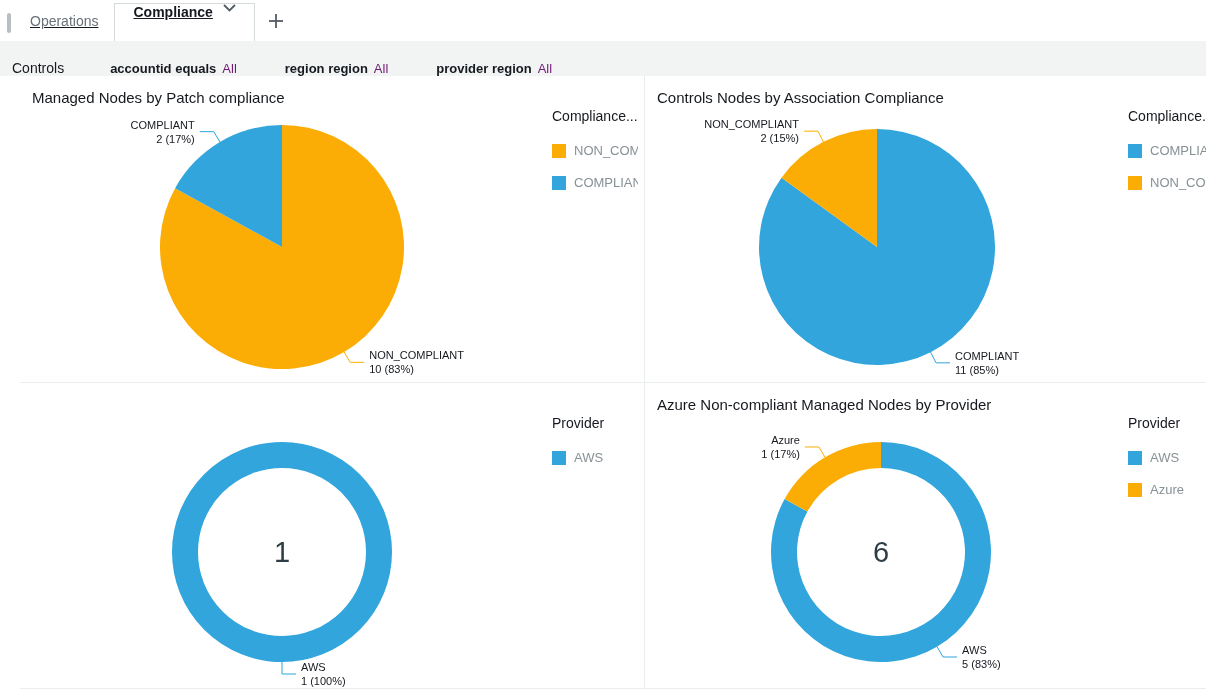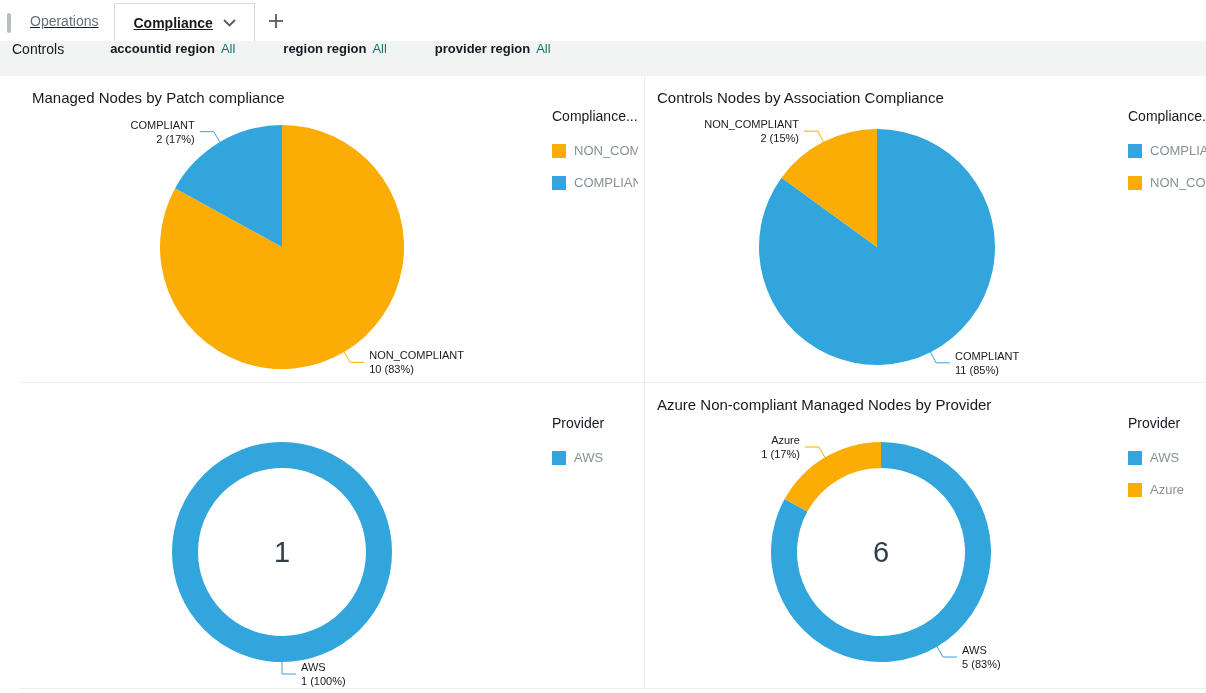--- a/index.html
+++ b/index.html
@@ -5,30 +5,30 @@
   html,body{margin:0;padding:0;}
   body{
     width:1206px;height:693px;overflow:hidden;background:#fff;
     font-family:"Liberation Sans",sans-serif;color:#16191f;
   }
   
   .tabbar{height:41px;background:#fff;display:flex;align-items:flex-end;position:relative;text-decoration:underline;}
   .scroll-handle{position:absolute;left:7px;top:13px;width:4px;height:20px;background:#b7bfc3;border-radius:2px;}
   .tab-inactive{height:41px;display:flex;align-items:center;padding:0 16px;margin-left:14px;
     color:#687078;font-size:14px;cursor:pointer;}
-  .tab-active{height:37px;display:flex;align-items:center;gap:10px;padding:0 18px;background:#fff;
+  .tab-active{height:37px;display:flex;align-items:flex-start;gap:10px;padding:0 18px;background:#fff;
     border:1px solid #d5dbdb;border-bottom:none;font-weight:700;font-size:14px;color:#16191f;cursor:pointer;}
   .add-tab{width:42px;height:41px;display:flex;align-items:center;justify-content:center;cursor:pointer;}
   
-  .controls{height:35px;background:#f2f3f3;display:flex;align-items:flex-start;padding-left:12px;font-size:14px;}
+  .controls{height:35px;background:#f2f3f3;display:flex;align-items:flex-end;padding-left:12px;font-size:14px;}
   .controls-label{margin-right:46px;color:#16191f;}
   .filters{display:flex;align-items:center;}
   .filter{margin-right:48px;font-size:13px;cursor:pointer;white-space:nowrap;}
   .filter b{font-weight:700;color:#16191f;}
-  .filter .val{color:#0f766e;margin-left:6px;}
+  .filter .val{color:#701a75;margin-left:6px;}
   
   .grid{display:grid;grid-template-columns:625px 1fr;grid-template-rows:307px 306px;
     width:1200px;border-right:7px solid #4c1d95;margin-left:20px;}
   .panel{position:relative;background:#fff;box-sizing:border-box;border-bottom:1px solid #eaeded;}
   .panel.left{border-right:1px solid #eaeded;}
   .panel-title{position:absolute;top:13px;left:12px;font-size:15px;color:#16191f;white-space:nowrap;}
   svg.chart{position:absolute;left:0;top:0;width:100%;height:100%;overflow:visible;
     font-family:"Liberation Sans",sans-serif;}
   .legend{position:absolute;top:32px;right:6px;width:86px;}
   .legend-title{font-size:14px;color:#16191f;margin-bottom:19px;white-space:nowrap;overflow:hidden;}
@@ -54,21 +54,21 @@
     <svg width="16" height="16" viewBox="0 0 16 16">
       <line x1="8" y1="1" x2="8" y2="15" stroke="#545b64" stroke-width="1.8"></line>
       <line x1="1" y1="8" x2="15" y2="8" stroke="#545b64" stroke-width="1.8"></line>
     </svg>
   </div>
 </div>
 
 <div class="controls">
   <span class="controls-label">Controls</span>
   <div class="filters">
-      <span class="filter"><b>accountid region</b><span class="val">All</span></span>
+      <span class="filter"><b>accountid equals</b><span class="val">All</span></span>
       <span class="filter"><b>region region</b><span class="val">All</span></span>
       <span class="filter"><b>provider region</b><span class="val">All</span></span>
     </div>
 </div>
 
 <div class="grid">
     <div class="panel left">
       <div class="panel-title">Managed Nodes by Patch compliance</div>
       <svg class="chart">
         <path d="M262,171 L262.00,49.00 A122 122 0 1 1 155.09,112.23 Z" fill="#FBAD05"></path>

